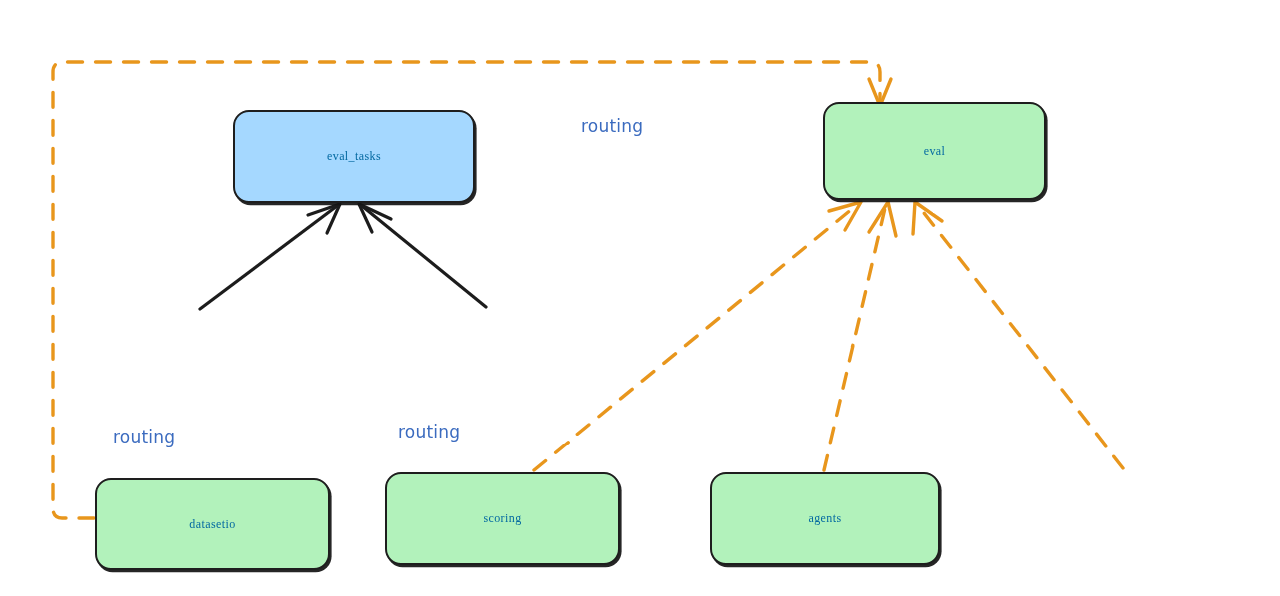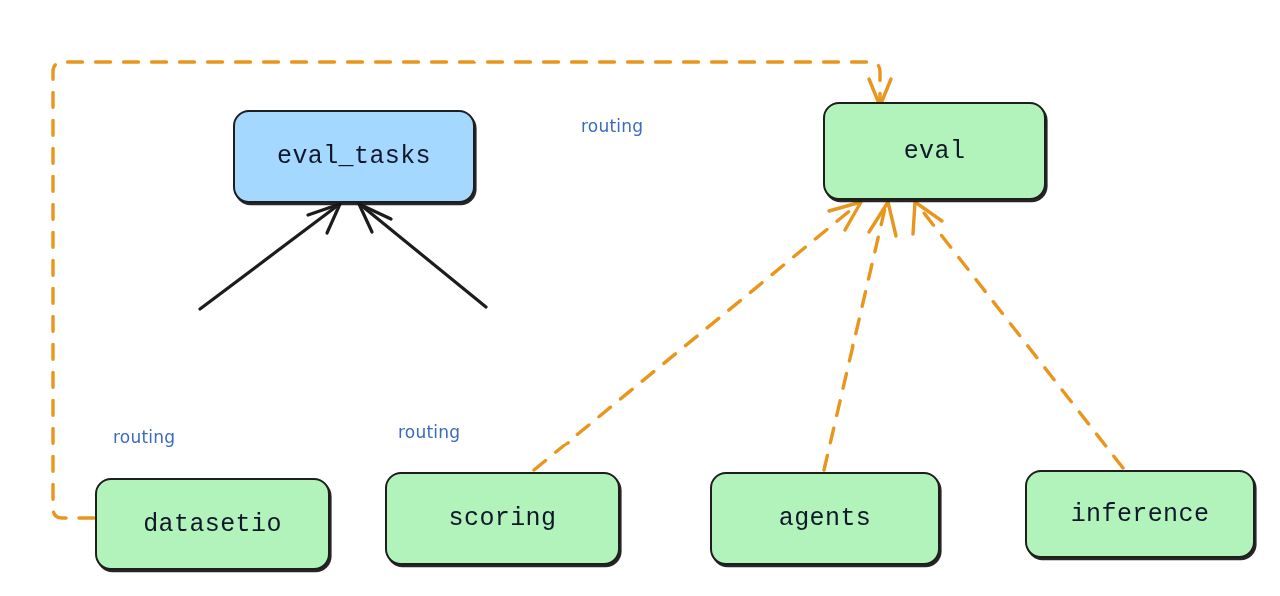--- a/index.html
+++ b/index.html
@@ -32,24 +32,24 @@
     position: absolute;
     box-sizing: border-box;
     border: 2.6px solid #1e1e1e;
     border-radius: 16px;
     display: flex;
     align-items: center;
     justify-content: center;
     box-shadow: 1.6px 2.2px 0 0 rgba(20,20,20,0.92);
   }
   .node .node-label {
-    font-family: Liberation Mono, monospace;
-    font-size: 25px;
+    font-family: Liberation Serif, serif;
+    font-size: 12px;
     letter-spacing: 0.4px;
-    color: #0f172a;
+    color: #0369a1;
     white-space: nowrap;
     pointer-events: none;
   }
   .node.api {
     background: #a5d8ff;
   }
   .node.provider {
     background: #b2f2bb;
   }
   .edge-label {
@@ -134,23 +134,20 @@
   </div>
 
   <div class="node provider" style="left:710px; top:472px; width:230px; height:93px;">
     <span class="node-label">agents</span>
   </div>
 
   <div class="node provider" style="left:385px; top:472px; width:235px; height:93px;">
     <span class="node-label">scoring</span>
   </div>
 
-  <div class="node provider" style="left:1025px; top:470px; width:230px; height:88px;">
-    <span class="node-label">inference</span>
-  </div>
 
   <div class="edge-label" style="left:581px; top:116px;">routing</div>
 
   <div class="edge-label" style="left:113px; top:427px;">routing</div>
 
   <div class="edge-label" style="left:398px; top:422px;">routing</div>
 
 </div>
 
 </body></html>

